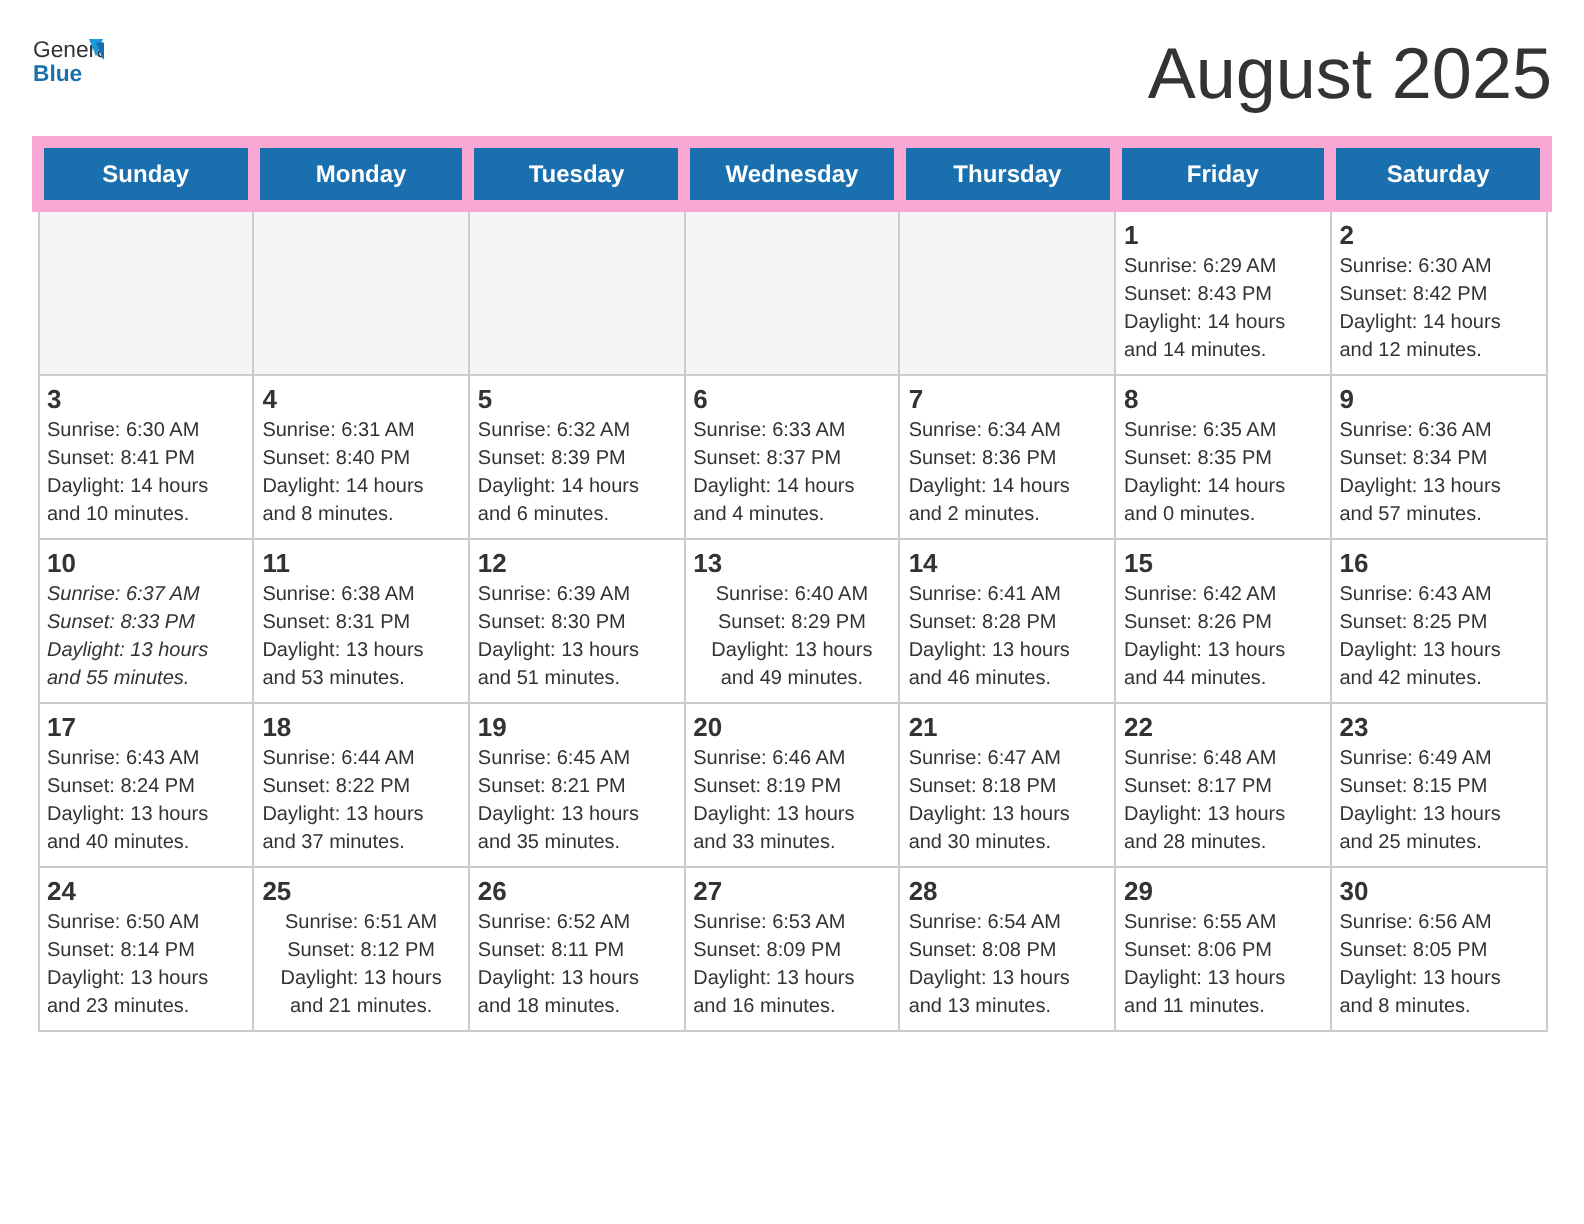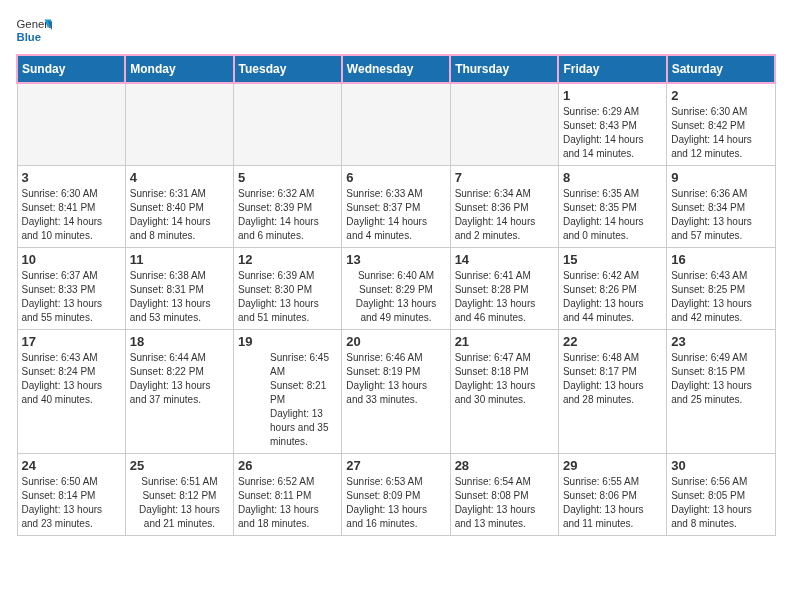--- a/index.html
+++ b/index.html
@@ -39,24 +39,24 @@
     }
     table {
       width: 100%;
       border-collapse: collapse;
       font-size: 11px;
     }
     thead tr th {
       background: #1a6faf;
       color: #fff;
       padding: 6px 4px;
-      text-align: left;
+      text-align: center;
       font-weight: bold;
       font-size: 12px;
-      border: 2px solid #f9a8d4;
+      border: 6px solid #f9a8d4;
     }
     tbody tr td {
       border: 1px solid #ccc;
       vertical-align: top;
       padding: 4px;
       width: calc(100% / 7);
       min-height: 80px;
       background: #fff;
     }
     tbody tr td.empty {
@@ -83,20 +83,21 @@
 <div class="header">
   <div class="logo">
     <svg class="logo-icon" viewBox="0 0 40 32" xmlns="http://www.w3.org/2000/svg">
       <text x="0" y="14" font-size="13" font-family="Arial" fill="#333" font-weight="normal">General</text>
       <text x="0" y="28" font-size="13" font-family="Arial" fill="#1a6faf" font-weight="bold">Blue</text>
       <polygon points="32,4 40,4 36,14" fill="#1a9ad7"></polygon>
       <polygon points="36,6 44,6 40,16" fill="#1a6faf"></polygon>
     </svg>
   </div>
   <div class="title-block">
+    <div class="calendar-title">August 2025</div>
   </div>
 </div>
 
 <table>
   <thead>
     <tr>
     <th>Sunday</th>
         <th>Monday</th>
         <th>Tuesday</th>
         <th>Wednesday</th>
@@ -165,21 +166,21 @@
         <td>
           <div class="day-number">9</div>
           <div class="day-info" style="white-space: pre-line;">Sunrise: 6:36 AM
 Sunset: 8:34 PM
 Daylight: 13 hours and 57 minutes.</div>
         </td>
       </tr>
       <tr>
         <td>
           <div class="day-number">10</div>
-          <div class="day-info" style="white-space: pre-line;">Sunrise: 6:37 AM
+          <div class="day-info" style="white-space: pre-line; font-style: italic;">Sunrise: 6:37 AM
 Sunset: 8:33 PM
 Daylight: 13 hours and 55 minutes.</div>
         </td>
         <td>
           <div class="day-number">11</div>
           <div class="day-info" style="white-space: pre-line;">Sunrise: 6:38 AM
 Sunset: 8:31 PM
 Daylight: 13 hours and 53 minutes.</div>
         </td>
         <td>
@@ -221,21 +222,21 @@
 Daylight: 13 hours and 40 minutes.</div>
         </td>
         <td>
           <div class="day-number">18</div>
           <div class="day-info" style="white-space: pre-line;">Sunrise: 6:44 AM
 Sunset: 8:22 PM
 Daylight: 13 hours and 37 minutes.</div>
         </td>
         <td>
           <div class="day-number">19</div>
-          <div class="day-info" style="white-space: pre-line; margin-left: 32px;">Sunrise: 6:45 AM
+          <div class="day-info" style="white-space: pre-line;">Sunrise: 6:45 AM
 Sunset: 8:21 PM
 Daylight: 13 hours and 35 minutes.</div>
         </td>
         <td>
           <div class="day-number">20</div>
           <div class="day-info" style="white-space: pre-line;">Sunrise: 6:46 AM
 Sunset: 8:19 PM
 Daylight: 13 hours and 33 minutes.</div>
         </td>
         <td>

